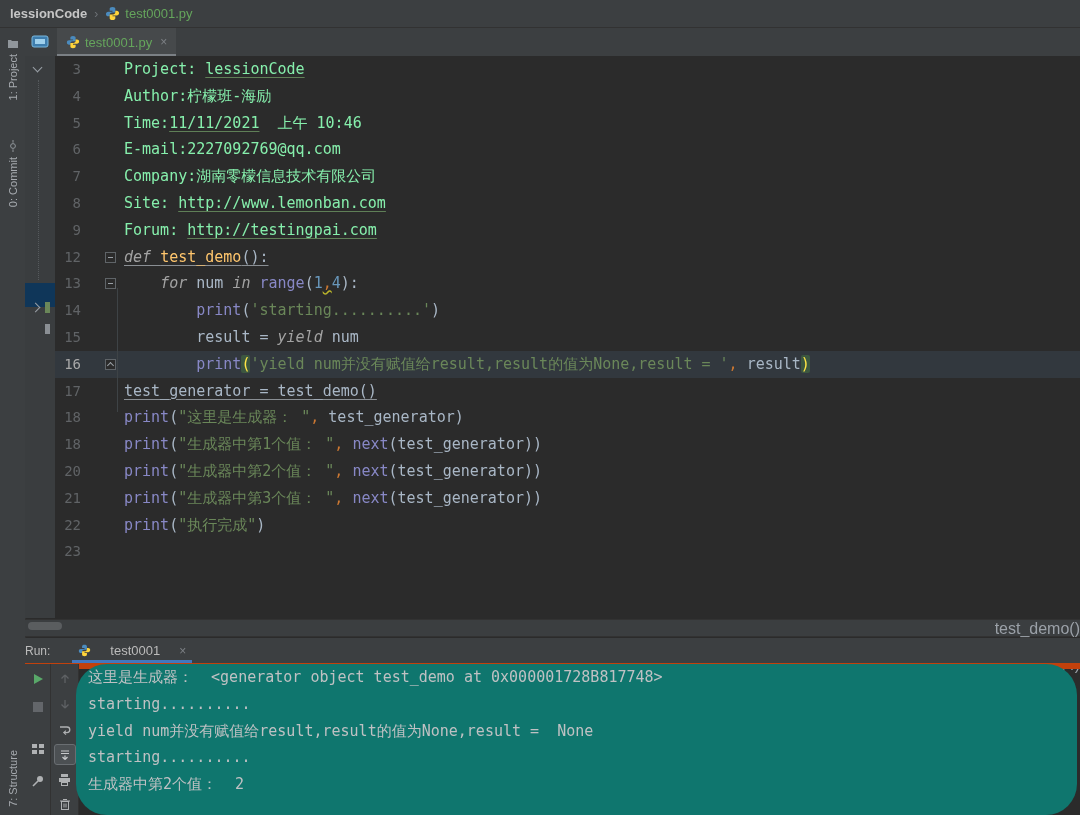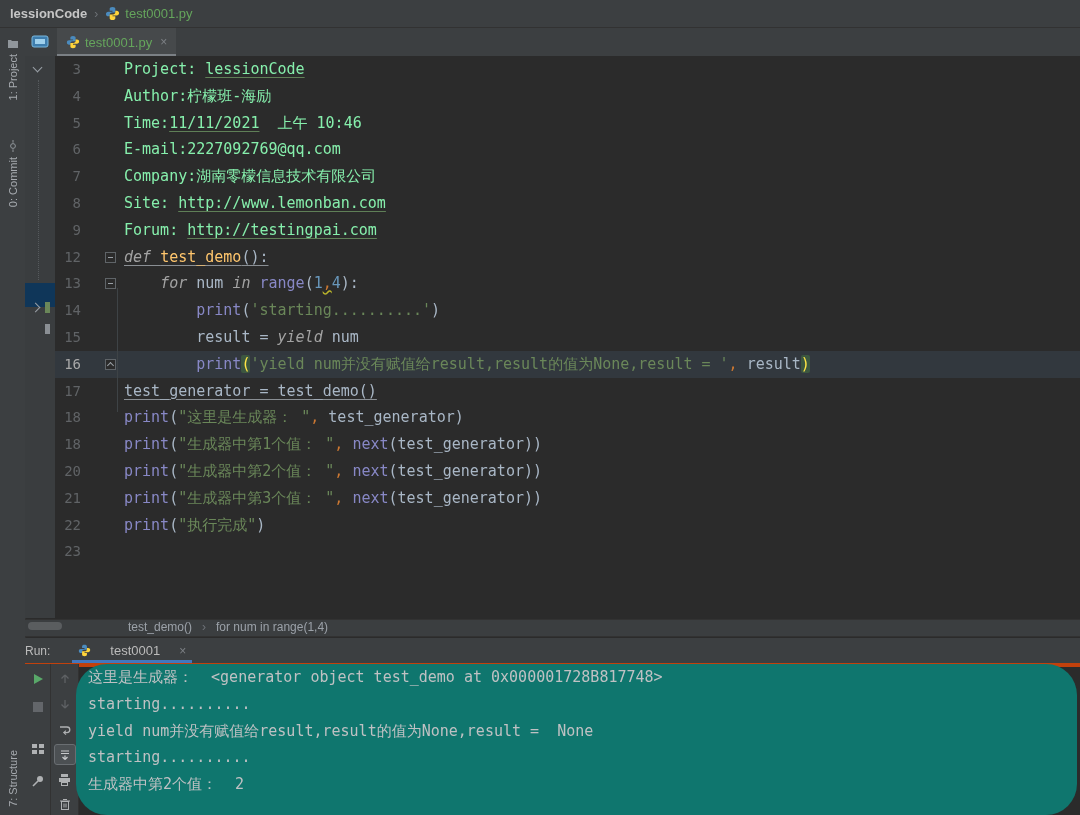--- a/index.html
+++ b/index.html
@@ -58,27 +58,27 @@
   .nu{color:#6897bb;}
   .cm{color:#cc7832;}
   .pl{color:#a9b7c6;}
   .u{text-decoration-line:underline;text-underline-offset:3px;text-decoration-thickness:1px;}
   .doc.u{text-decoration-color:#5f7f57;}
   .pl.u,.kw.u,.fn.u{text-decoration-color:#8a8f94;}
   .wv{text-decoration:underline wavy #bbb529;text-decoration-skip-ink:none;}
   .ph{background:#3c5740;color:#ffe545;border-radius:2px;}
   
   .ebread{position:absolute;left:25px;top:619px;width:1055px;height:18px;background:#3b3e40;
-          border-top:1px solid #323232;border-bottom:1px solid #323232;display:flex;align-items:flex-start;
-          padding-left:103px;box-sizing:border-box;font-size:12px;color:#9ba1a8;}
+          border-top:1px solid #323232;border-bottom:1px solid #323232;display:flex;align-items:flex-end;
+          padding-left:103px;box-sizing:border-box;font-size:16px;color:#9ba1a8;flex-direction:column;}
   .ebread .sep{margin:0 10px;color:#6e7277;}
   .hscroll{position:absolute;left:28px;top:622px;width:34px;height:8px;background:#5a5d5f;border-radius:4px;}
   
   .runheader{position:absolute;left:25px;top:638px;width:1055px;height:25px;background:#3c3f41;
-          border-bottom:4px solid #c2410c;display:flex;align-items:center;}
+          border-bottom:6px solid #c2410c;display:flex;align-items:center;}
   .runheader .rlabel{font-size:12px;color:#bbbbbb;margin-left:0px;}
   .runtab{display:flex;align-items:center;gap:19px;margin-left:22px;height:100%;padding:0 6px;position:relative;}
   .runtab .name{font-size:13px;color:#bbbbbb;}
   .runtab .x{color:#7c8085;font-size:12px;}
   .runtab::after{content:'';position:absolute;left:0;right:0;bottom:0;height:3px;background:#4377be;}
   
   .runtool{position:absolute;left:25px;top:664px;width:25px;height:151px;background:#3c3f41;
            border-right:1px solid #323232;display:flex;flex-direction:column;align-items:center;}
   .runtool .btn{width:20px;height:20px;display:flex;align-items:center;justify-content:center;}
   .congutter{position:absolute;left:51px;top:664px;width:27px;height:151px;background:#3c3f41;

